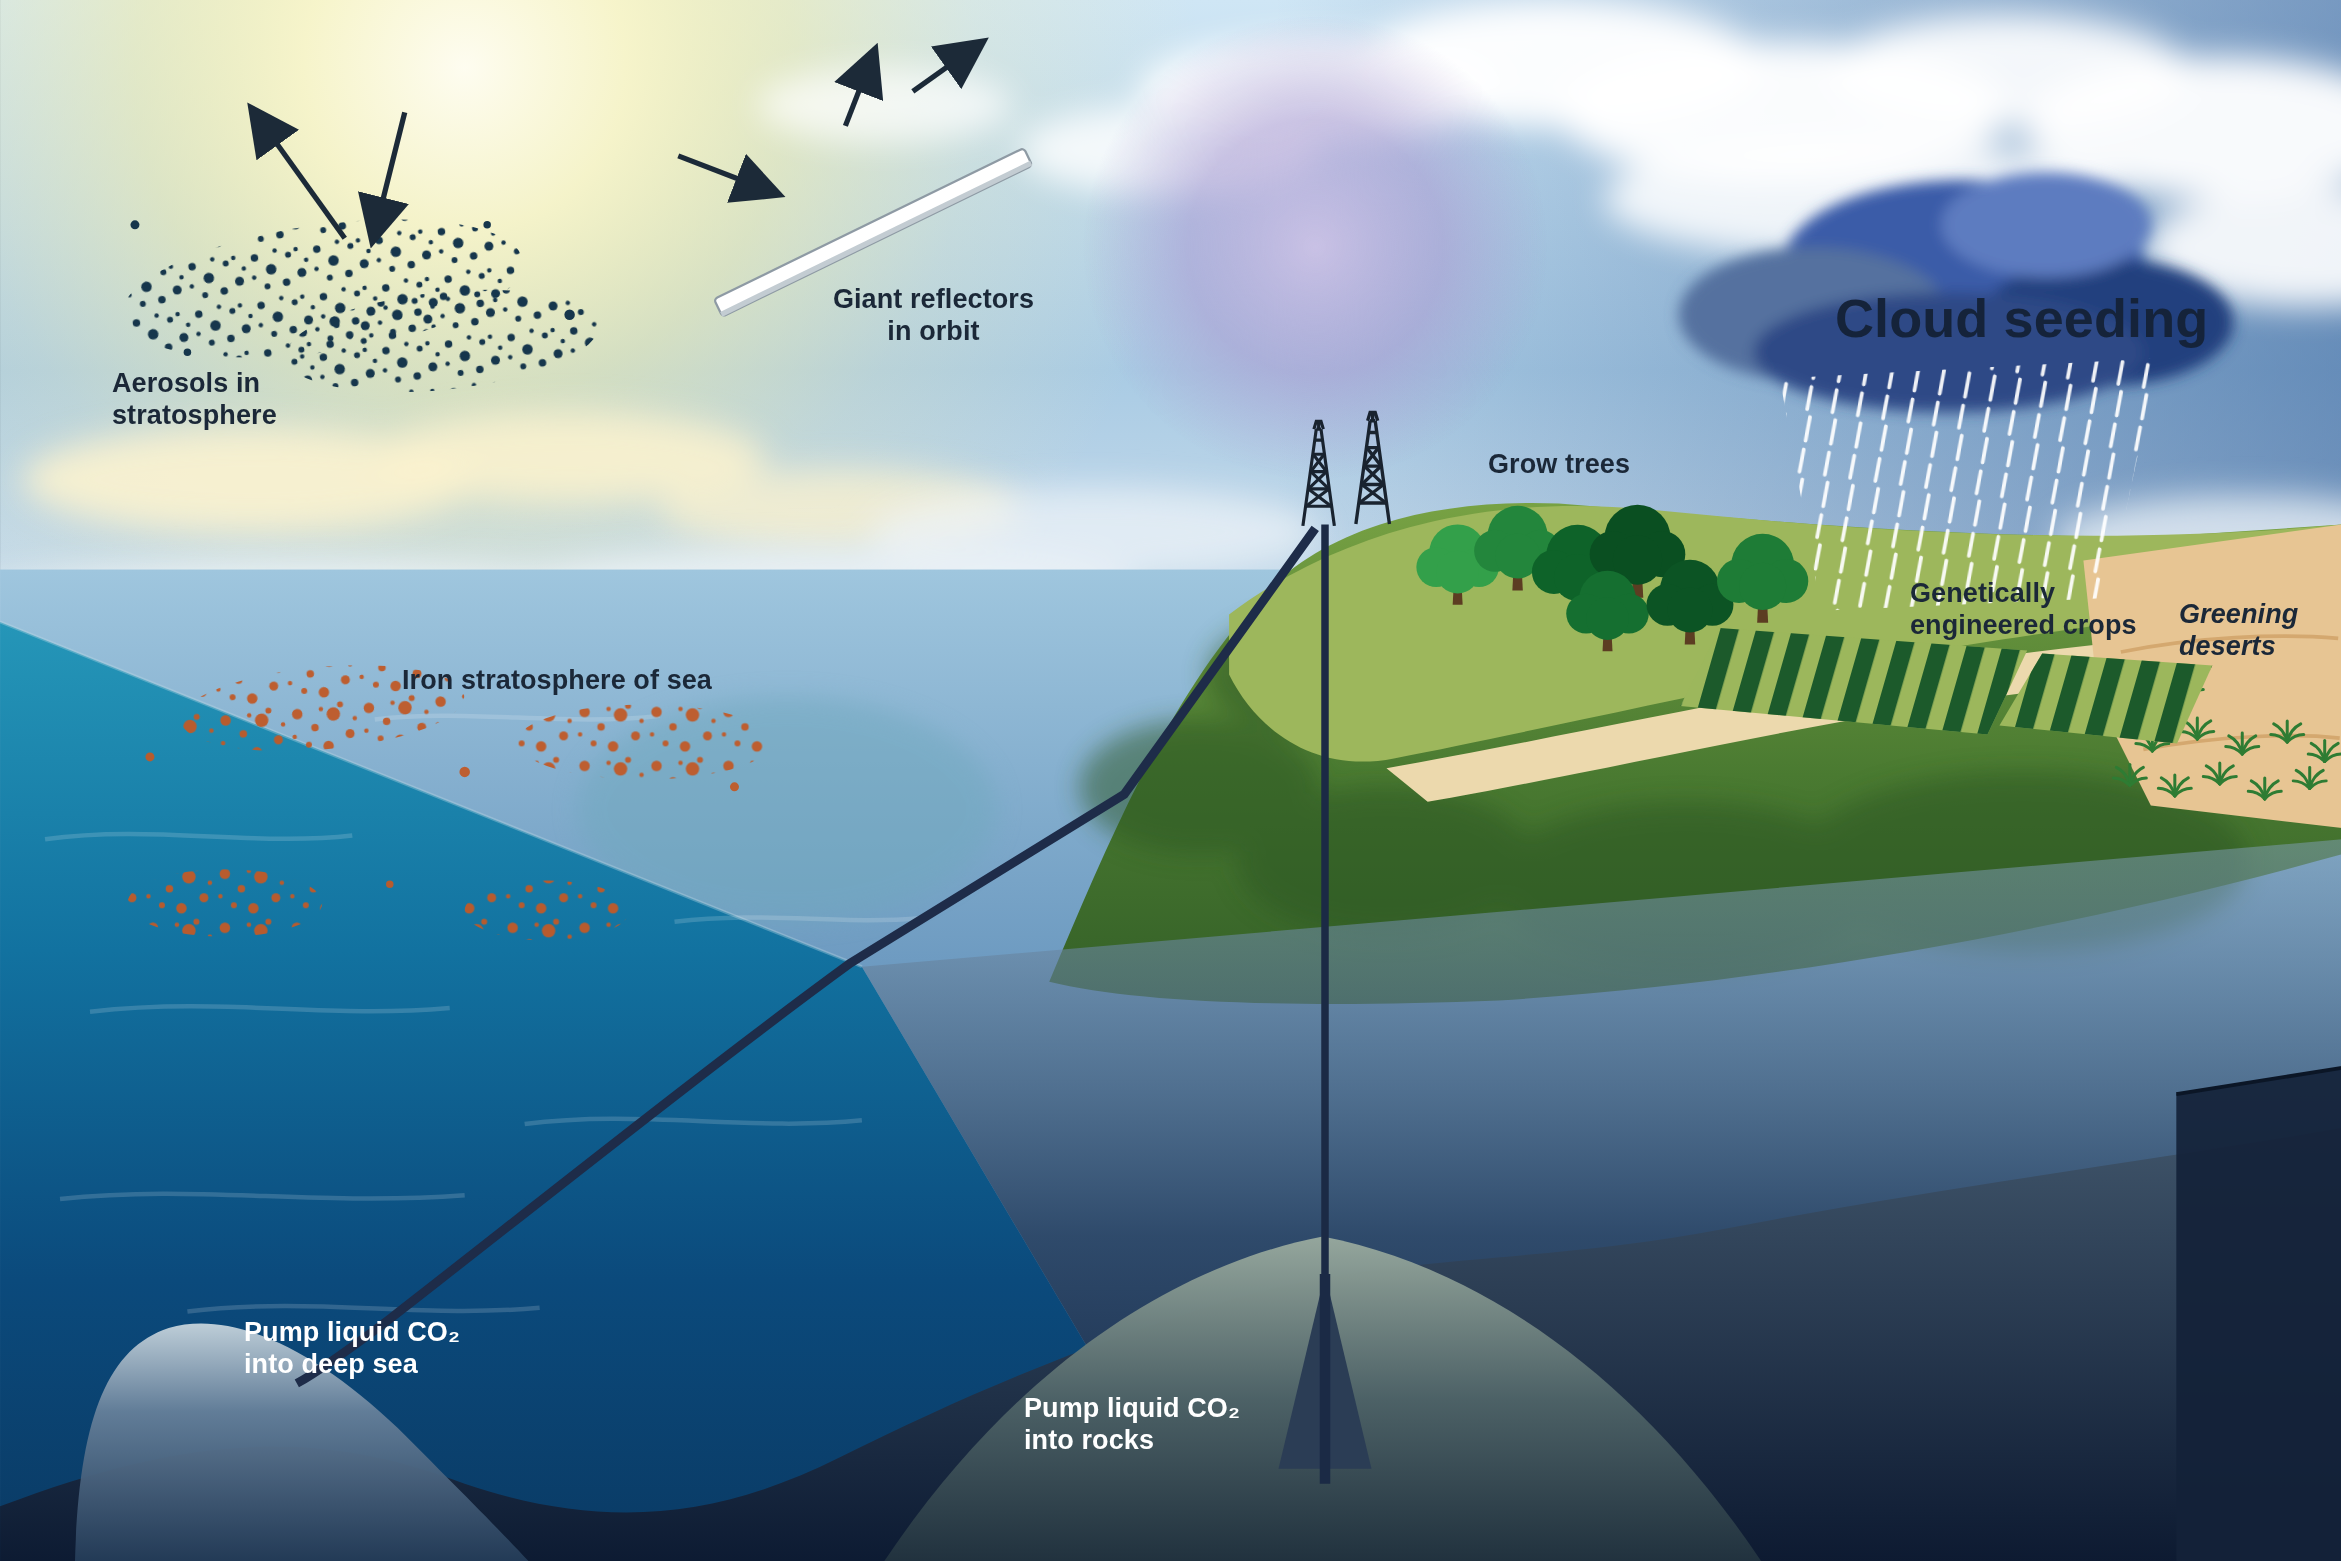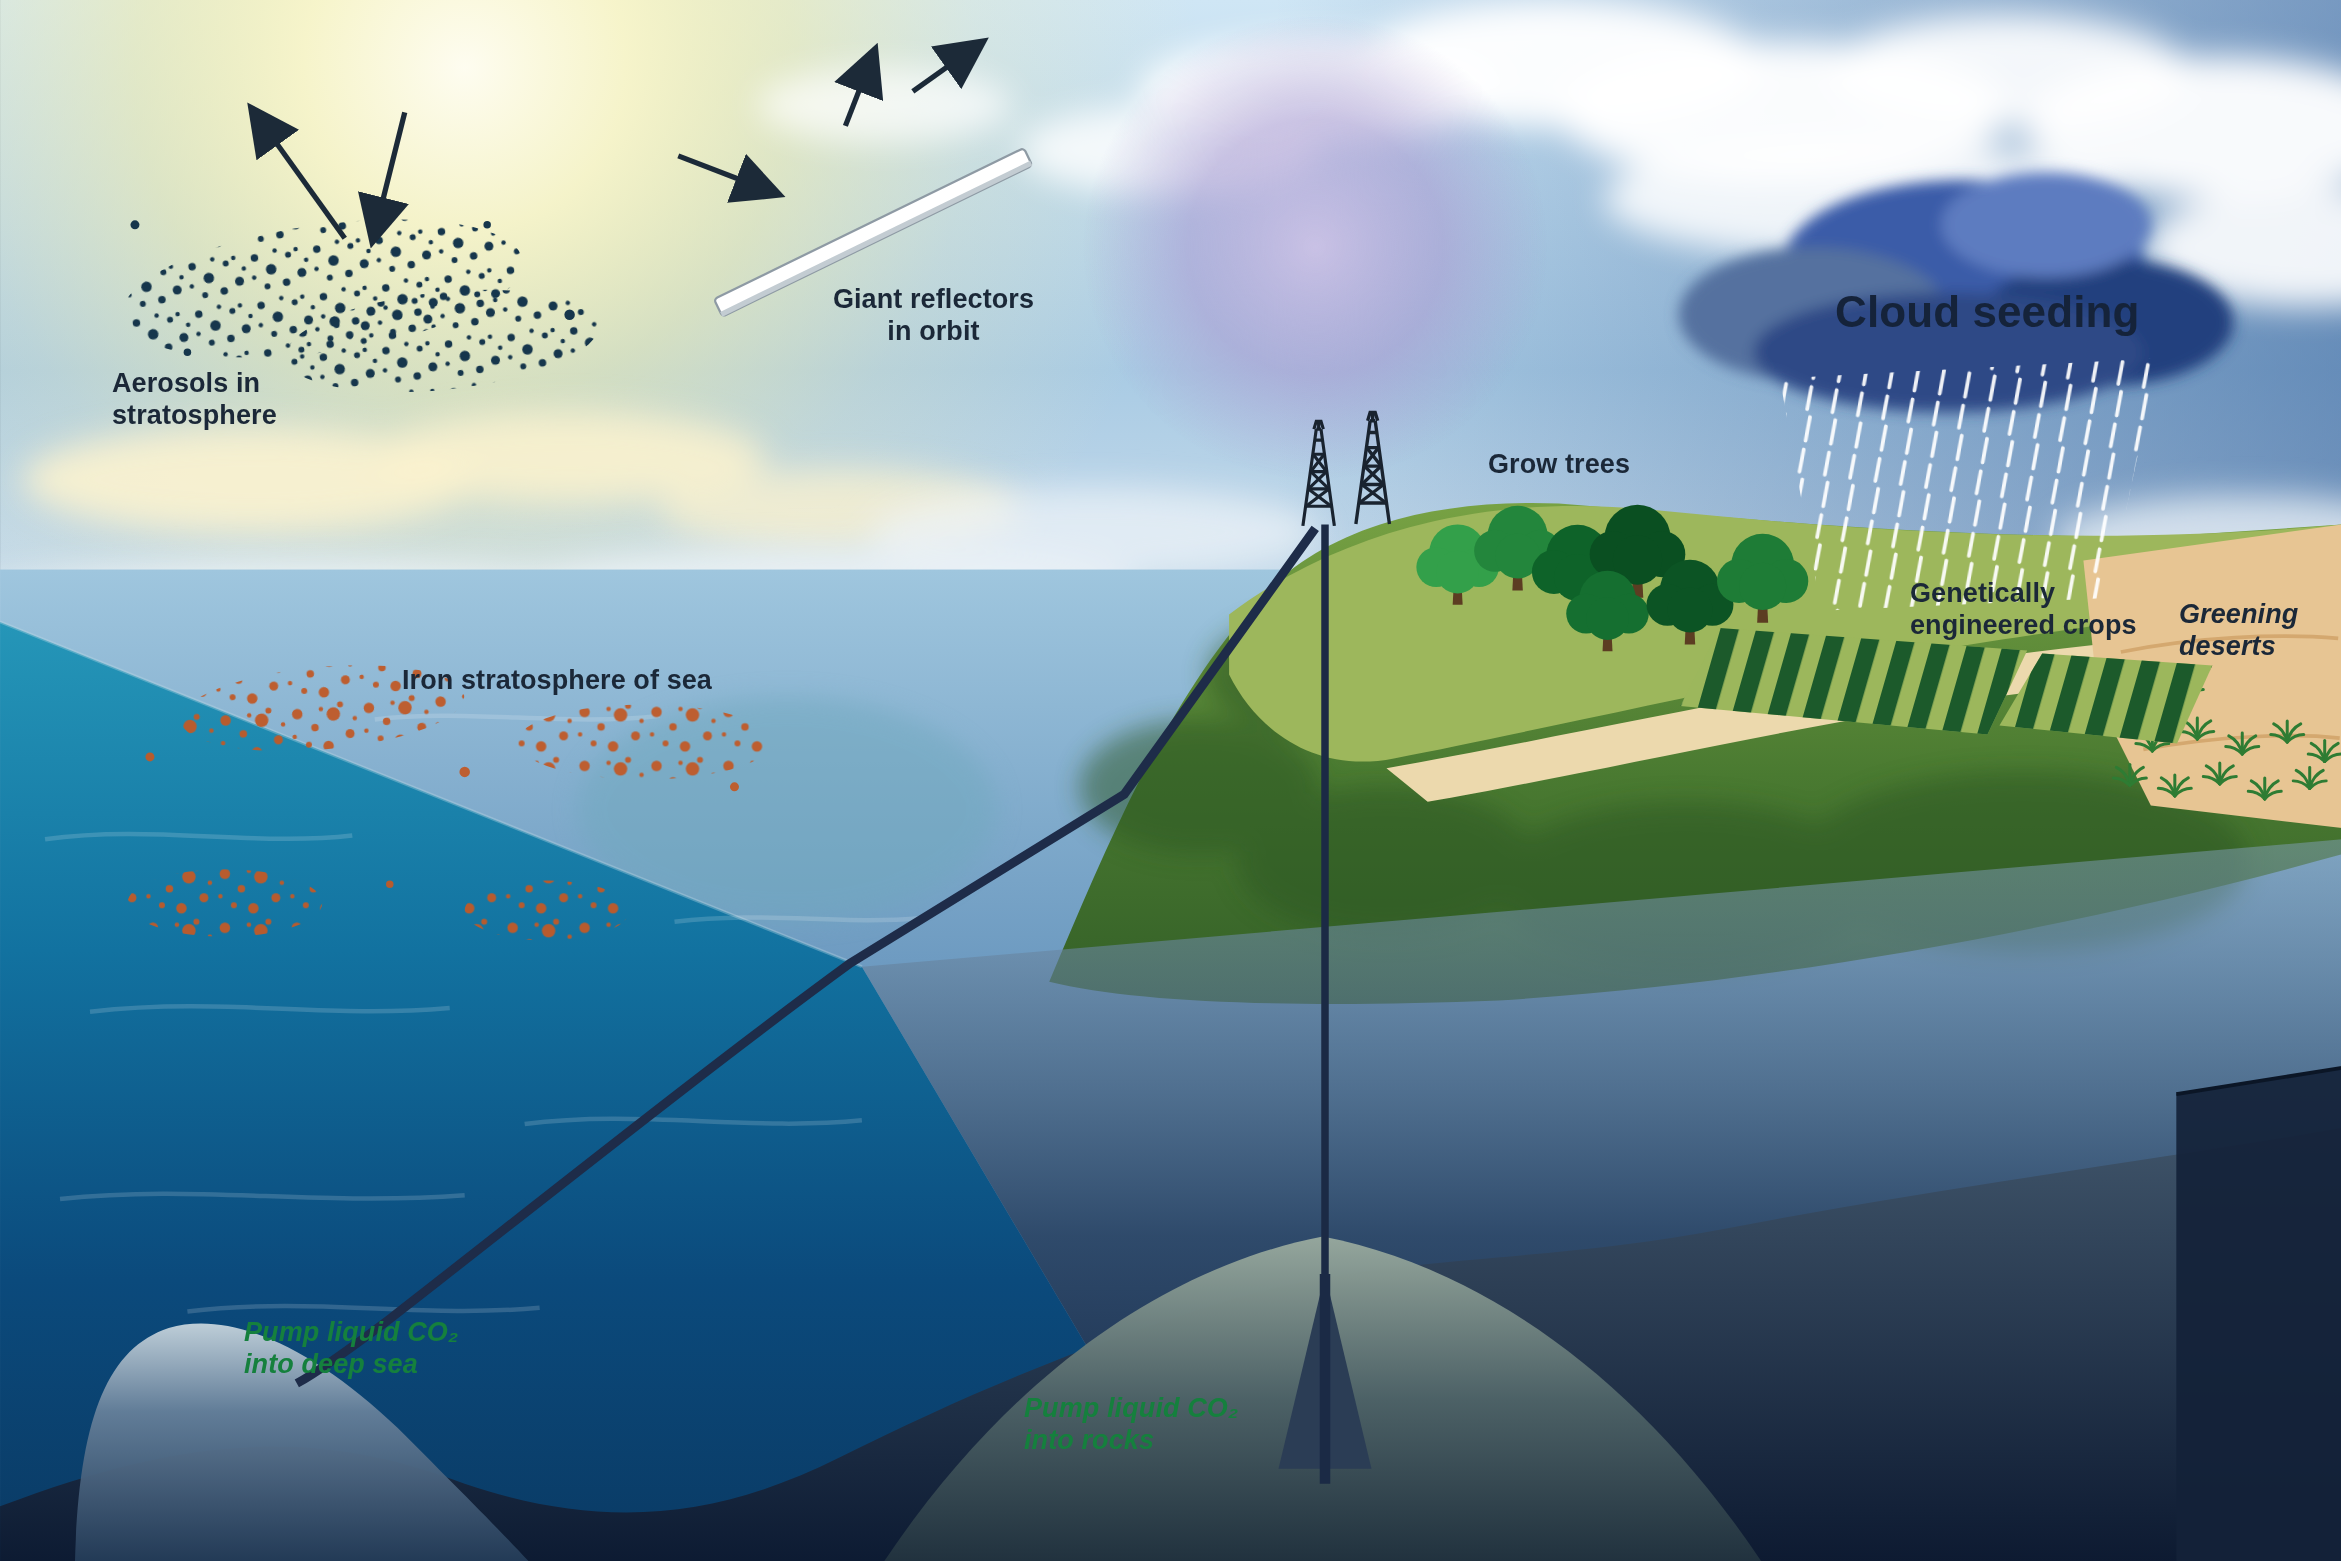--- a/index.html
+++ b/index.html
@@ -3,22 +3,22 @@
 <meta charset="utf-8">
 <title>Diagram</title>
 <style>
   html,body{margin:0;padding:0;background:#0c1830;}
   .scene{position:relative;width:2342px;height:1561px;overflow:hidden;
          font-family:"Liberation Sans",sans-serif;}
   .scene svg{position:absolute;left:0;top:0;display:block;}
   .lbl{position:absolute;font-weight:bold;color:#1b2838;font-size:27px;
        line-height:1.2;white-space:pre-line;letter-spacing:0.1px;}
   .lbl.center{text-align:center;}
-  .lbl-big{font-size:44px;color:#15233a;}
-  .lbl-light{color:#15803d;font-style:italic;}
+  .lbl-big{font-size:54px;color:#15233a;}
+  .lbl-light{color:#ffffff;}
 </style>
 </head>
 <body>
 
 <div class="scene">
 
 <svg width="2342" height="1561" viewBox="0 0 3125 2083">
   <defs>
     <radialGradient id="sunGlow" gradientUnits="userSpaceOnUse" cx="620" cy="90" r="980">
       <stop offset="0%" stop-color="#fffdf0" stop-opacity="0.98"></stop>

